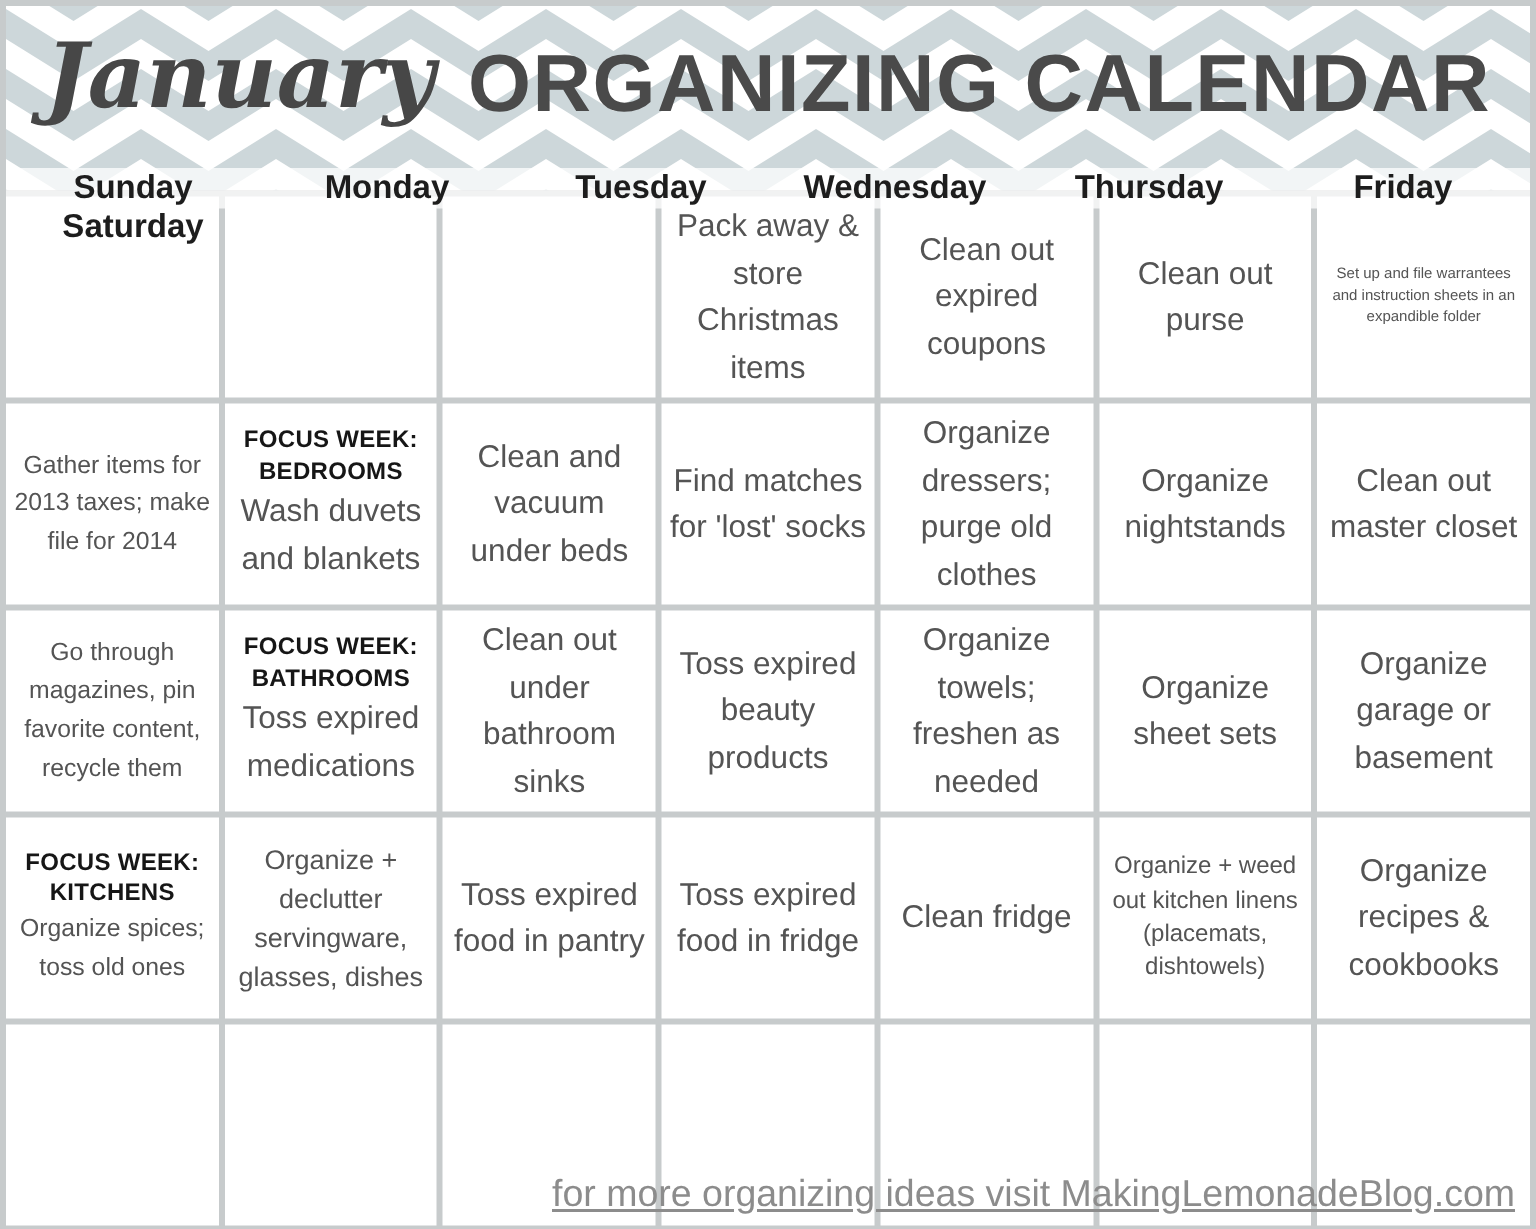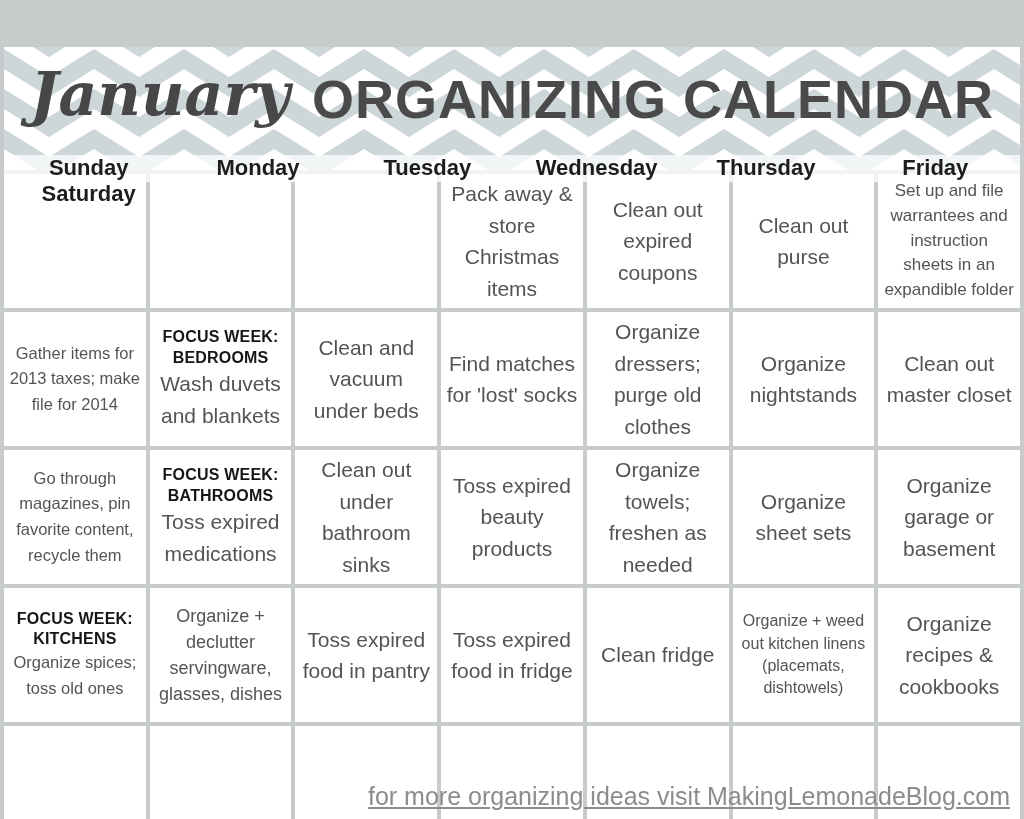--- a/index.html
+++ b/index.html
@@ -7,21 +7,21 @@
     width:1024px;height:819px;
     background:#c7cbcc;
     font-family:"Liberation Sans",sans-serif;
     position:relative;overflow:hidden;
   }
   .frame{
     position:absolute;left:4px;top:4px;right:4px;bottom:6px;
     display:flex;flex-direction:column;
   }
   
-  .chevron-header{position:relative;height:123px;flex:none;background:#a3a3a3;margin-top:43px;}
+  .chevron-header{position:relative;height:123px;flex:none;background:#a3a3a3;}
   .chev{position:absolute;left:0;top:0;}
   .title-row{
     position:absolute;left:0;right:0;top:0;height:96px;
     display:flex;align-items:center;justify-content:center;gap:22px;
     padding-top:8px;box-sizing:border-box;
   }
   .title-script{
     font-family:"DejaVu Serif",serif;font-style:italic;font-weight:bold;
     font-size:60px;color:#474747;line-height:1;padding-bottom:10px;
   }
@@ -43,21 +43,21 @@
   .cell{
     background:#fff;box-sizing:border-box;
     display:flex;flex-direction:column;align-items:center;justify-content:center;
     text-align:center;padding:4px 5px;color:#545454;
   }
   .task{font-size:21px;line-height:1.5;}
   .focus{font-weight:700;font-size:16px;line-height:1.3;color:#161616;letter-spacing:0.2px;}
   .focus:empty{display:none;}
   
   .grid .cell:nth-child(7n+1) .task{font-size:16.5px;line-height:1.55;}
-  .grid .cell:nth-child(7)   .task{font-size:17px;line-height:1.45;}
+  .grid .cell:nth-child(7)   .task{font-size:10px;line-height:1.45;}
   .grid .cell:nth-child(23)  .task{font-size:18px;line-height:1.45;}
   .grid .cell:nth-child(27)  .task{font-size:16px;line-height:1.4;}
   .grid .cell:nth-child(29)  .task{font-size:18.5px;line-height:1.5;}
   
   .footer-note{
     position:absolute;right:14px;bottom:8px;z-index:5;
     font-size:25px;color:#8c8c8c;text-decoration:underline;
   }
 </style>
 </head>

